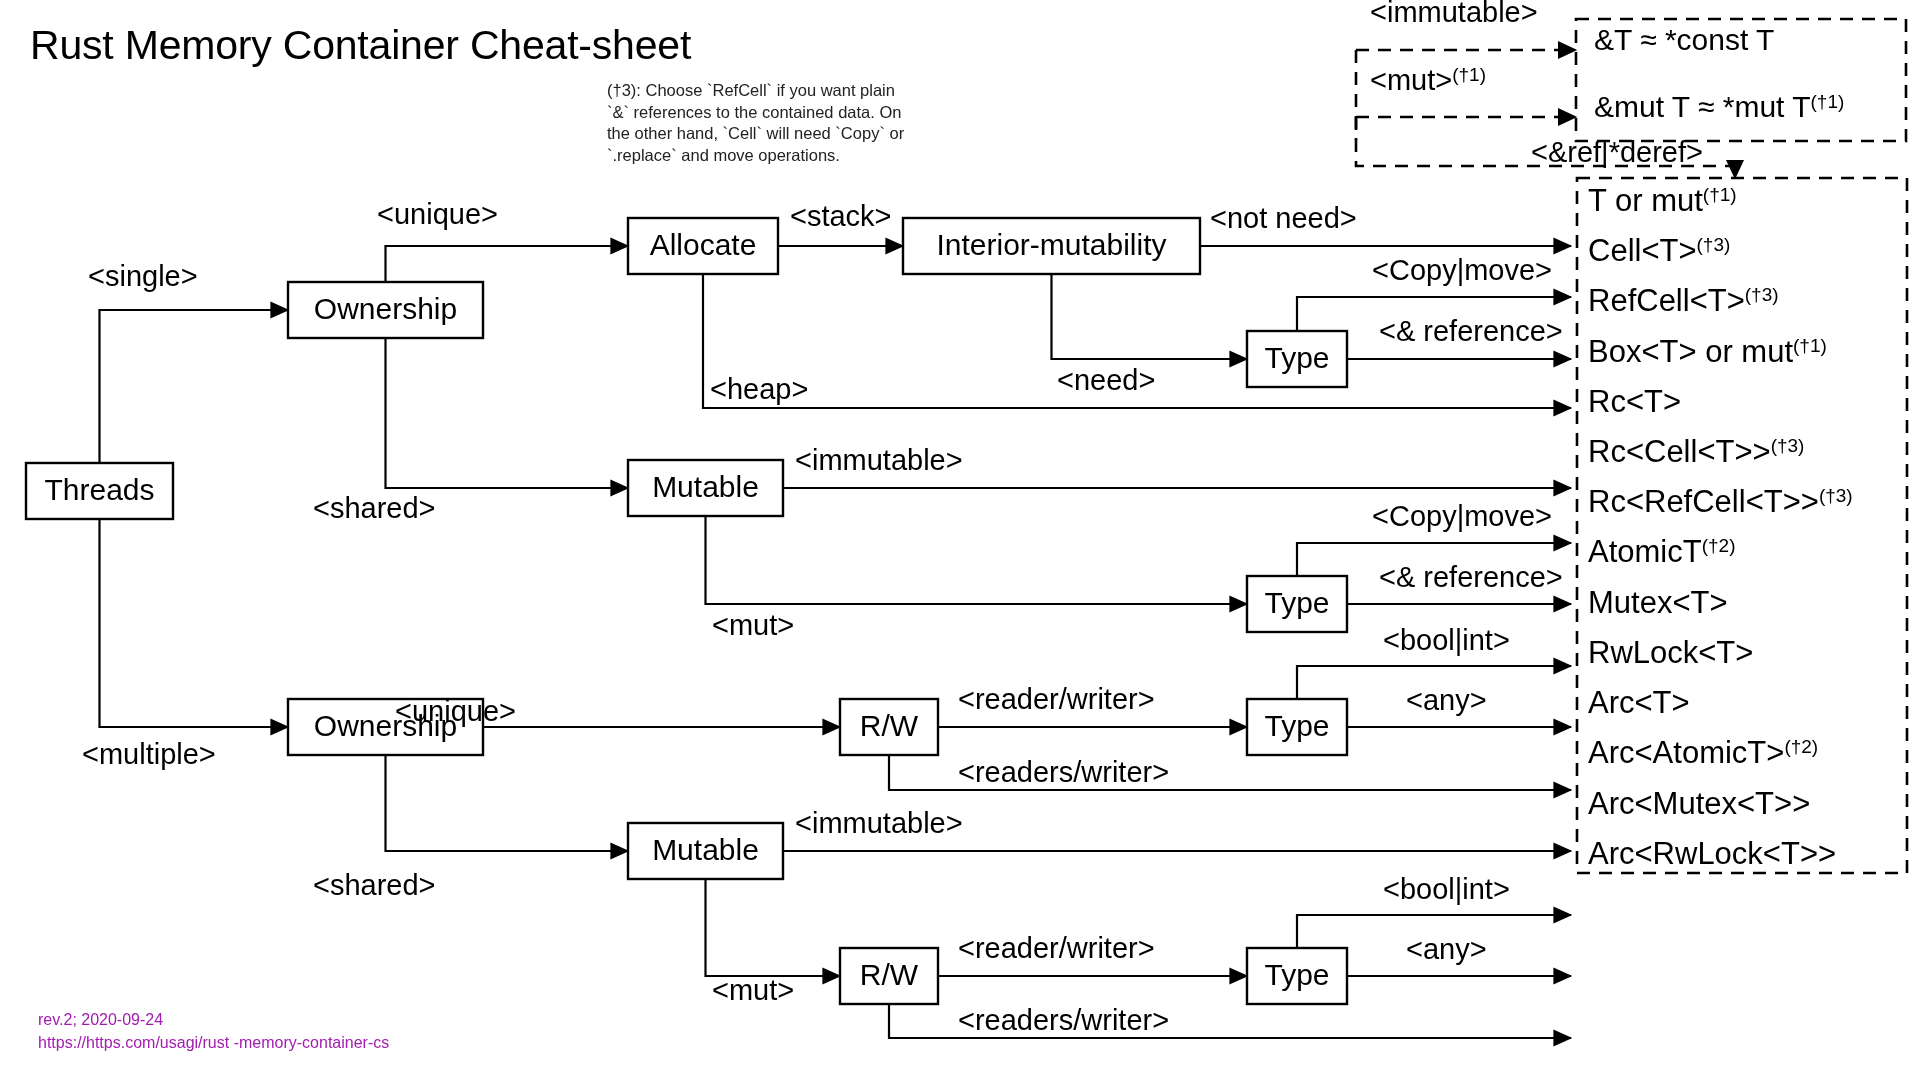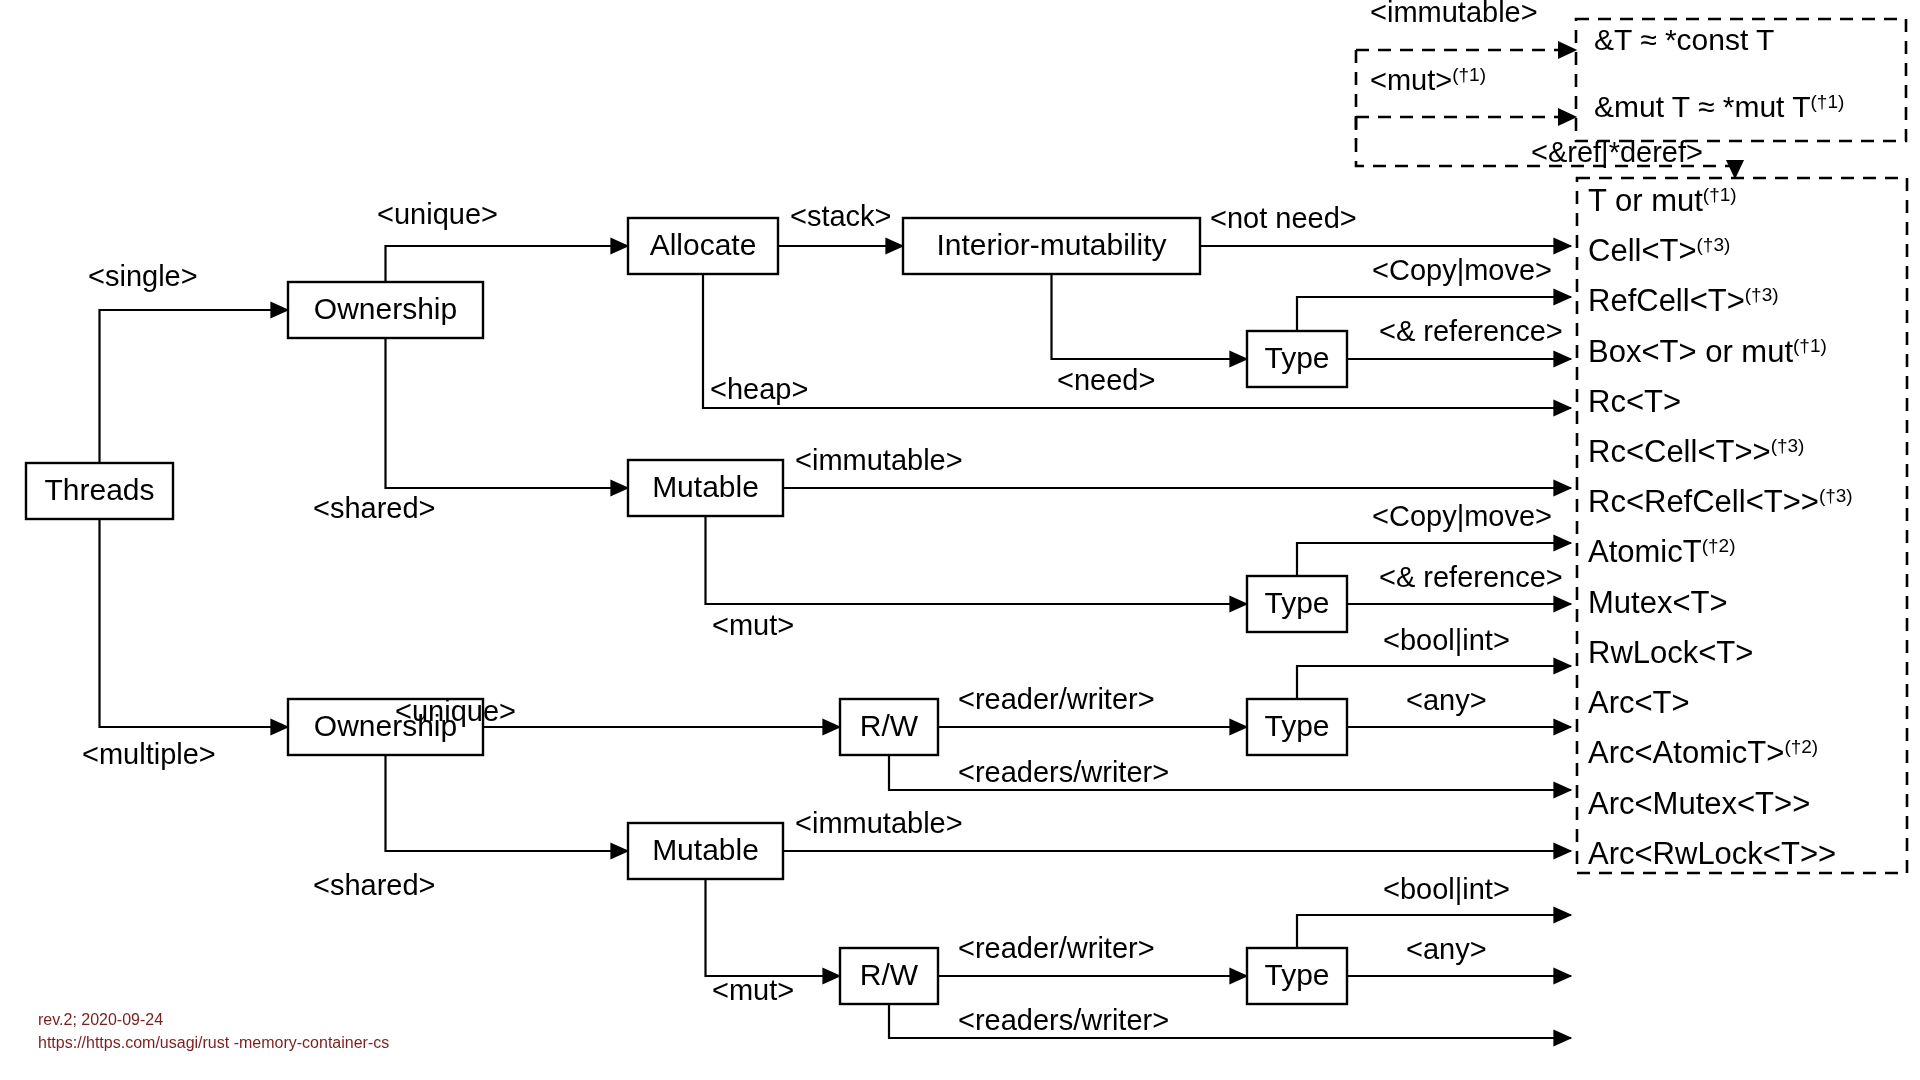--- a/index.html
+++ b/index.html
@@ -25,42 +25,46 @@
   .note .para{margin:0 0 12px 0;}
   .note .para:last-child{margin-bottom:0;}
   .b{font-weight:bold;}
   .u{text-decoration:underline;}
 
   #note3{left:607px;top:80px;width:300px;}
   #note12{left:1003px;top:10px;width:330px;}
 
   .footer{
     position:absolute;left:38px;top:1008px;
-    font-size:16px;line-height:23px;color:#7f1d1d;
+    font-size:16px;line-height:23px;color:#a21caf;
   }
 
   
   svg#flow{position:absolute;left:0;top:0;width:1920px;height:1080px;}
   svg#flow text{font-family:"Liberation Sans","DejaVu Sans",sans-serif;fill:#000;}
   .nodebox{fill:#fff;stroke:#000;stroke-width:2.4;}
   .nodelabel{font-size:30px;text-anchor:middle;dominant-baseline:middle;}
   .edge{stroke:#000;stroke-width:2.2;fill:none;}
   .edgelabel{font-size:29px;}
   .outlabel{font-size:31px;}
   .sup{font-size:19px;}
   .dash{stroke:#000;stroke-width:2.6;fill:none;stroke-dasharray:13 9;}
   .dashbox{fill:none;stroke:#000;stroke-width:2.6;stroke-dasharray:13 9;}
   .reflabel{font-size:30px;}
 </style>
 </head>
 <body>
 
 <div id="stage">
 
-
+  <div class="title">Rust Memory Container Cheat-sheet</div>
+
+  <div class="note" id="note3">
+    <p class="para">(†3): Choose `RefCell` if you want plain `&amp;` references to the contained data. On the other hand, `Cell` will need `Copy` or `.replace` and move operations.</p>
+  </div>
 
   <div class="note" id="note12">
   </div>
 
   <div class="footer">
     <div>rev.2; 2020-09-24</div>
     <div>https://https.com/usagi/rust -memory-container-cs</div>
   </div>
 
   <svg id="flow" viewBox="0 0 1920 1080">

